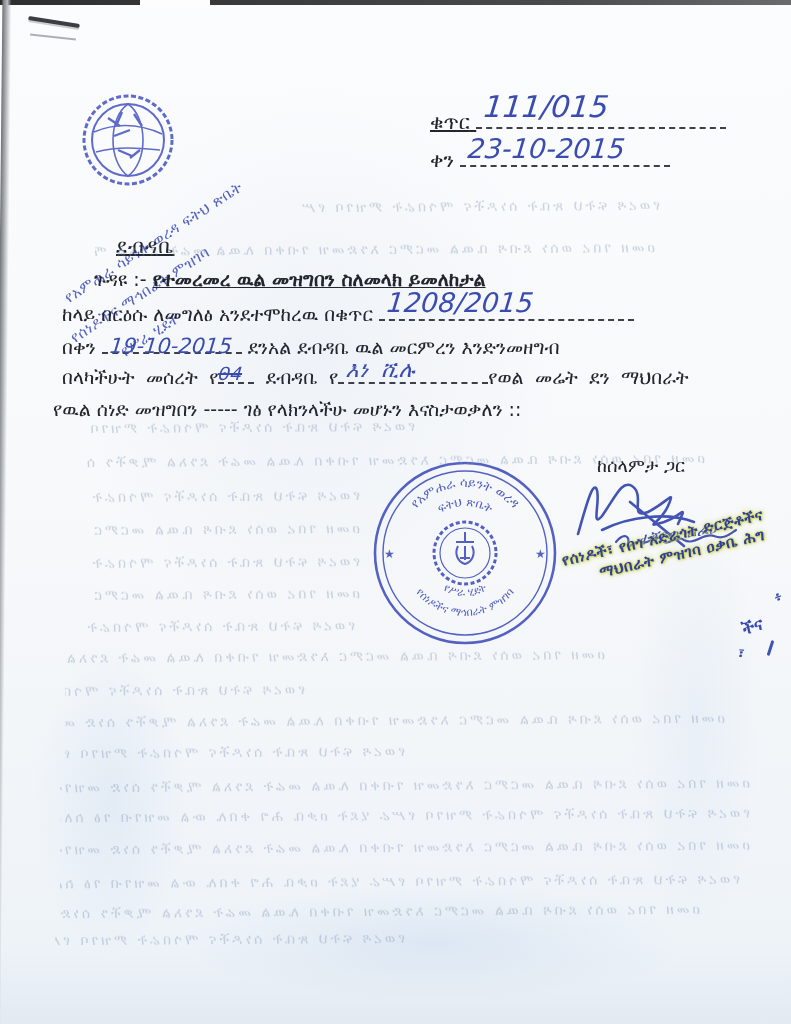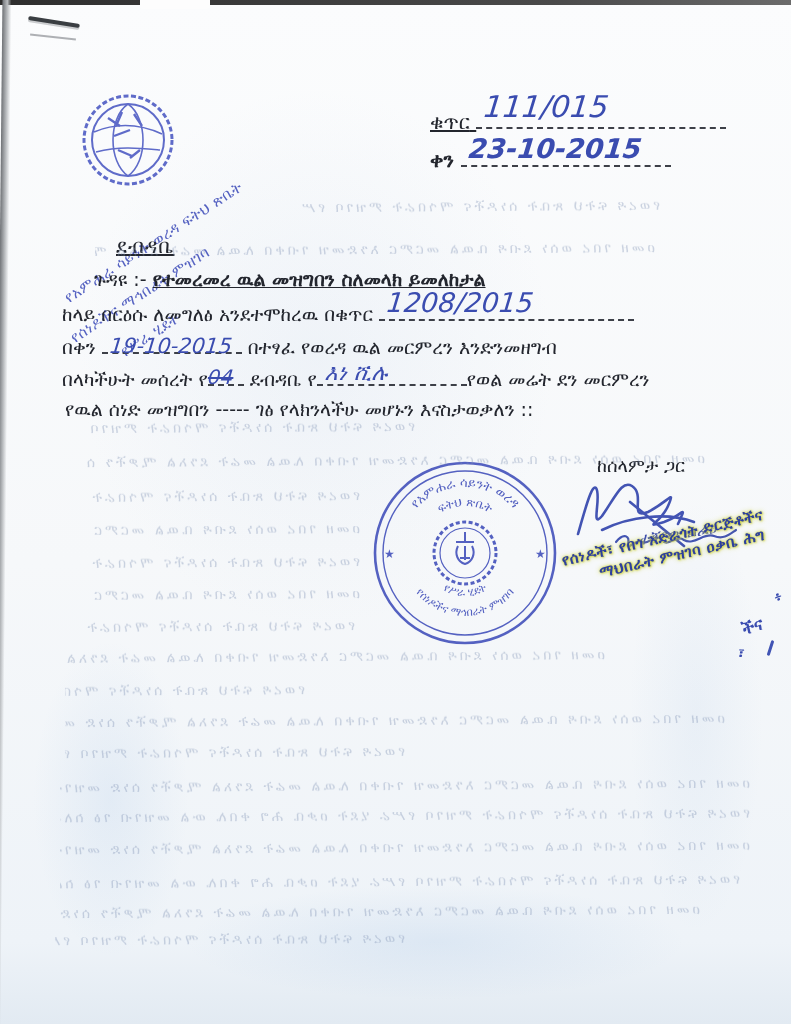--- a/index.html
+++ b/index.html
@@ -75,46 +75,46 @@
   <div class="hdr-stamp">
     <div class="l" style="left:18px;top:198px;">የአምሐራ ሳይንት ወረዳ ፍትህ ጽቤት</div>
     <div class="l" style="left:24px;top:238px;">የሰነዶችና ማኅበራት ምዝገባ</div>
     <div class="l" style="left:74px;top:252px;">የሥራ ሂደት</div>
   </div>
 
   <div class="printed" style="left:430px;top:110px;font-size:20px;text-decoration:underline;">
     <span>ቁጥር</span>
     <span class="dashline" style="width:250px;"><span class="hw-over hw" style="top:-38px;font-size:30px;">111/015</span></span>
   </div>
-  <div class="printed" style="left:430px;top:148px;font-size:20px;font-weight:bold;">
+  <div class="printed" style="left:430px;top:148px;font-size:20px;">
     <span>ቀን</span>
     <span class="dashline" style="width:210px;"><span class="hw-over hw" style="top:-32px;font-size:27px;">23-10-2015</span></span>
   </div>
 
   <div class="printed" style="left:116px;top:234px;font-size:20px;text-decoration:underline;letter-spacing:1px;">ደብዳቤ</div>
 
   <div class="printed bodyline" style="left:62px;top:268px;margin-left:32px;">
     <span class="subject-label">ጉዳዩ :-</span>
     <span class="subject-text">የተመረመረ ዉል መዝግበን ስለመላክ ይመለከታል</span>
   </div>
 
   <div class="bodyline" style="left:62px;top:303px;">
     <span>ከላይ በርዕሱ ለመግለፅ አንደተሞከረዉ በቁጥር</span>
     <span class="dashline" style="width:255px;"><span class="hw-over hw" style="top:-32px;font-size:27px;">1208/2015</span></span>
   </div>
   <div class="bodyline" style="left:62px;top:336px;">
     <span>በቀን</span>
     <span class="dashline" style="width:140px;"><span class="hw-over hw" style="top:-18px;font-size:21px;">19-10-2015</span></span>
-    <span>በተፃፈ የወረዳ ዉል መርምረን እንድንመዘግብ</span>
+    <span>ደንአል ደብዳቤ ዉል መርምረን እንድንመዘግብ</span>
   </div>
-  <div class="bodyline" style="left:62px;top:368px;">
+  <div class="bodyline" style="left:62px;top:368px;font-family:Liberation Mono, monospace;">
     <span>በላካችሁት መሰረት የ</span><span class="dashline" style="width:36px;"><span class="hw-over hw" style="top:-19px;left:0;font-size:20px;text-decoration:line-through;">04</span></span>
-    <span>ደብዳቤ የ</span><span class="dashline" style="width:150px;"><span class="hw-over hw" style="top:-24px;font-size:22px;">እነ ሺሉ</span></span><span>የወል መሬት ደን መርምረን</span>
+    <span>ደብዳቤ የ</span><span class="dashline" style="width:150px;"><span class="hw-over hw" style="top:-24px;font-size:22px;">እነ ሺሉ</span></span><span>የወል መሬት ደን ማህበራት</span>
   </div>
-  <div class="bodyline" style="left:65px;top:398px;">የዉል ሰነድ መዝግበን ----- ገፅ የላክንላችሁ መሆኑን እናስታወቃለን ::</div>
+  <div class="bodyline" style="left:53px;top:398px;">የዉል ሰነድ መዝግበን ----- ገፅ የላክንላችሁ መሆኑን እናስታወቃለን ::</div>
 
   <div class="printed" style="left:597px;top:455px;font-size:18px;">ከሰላምታ ጋር</div>
 
   <svg style="left:572px;top:472px;" width="170" height="100" viewBox="0 0 170 100">
     <g stroke="#3a4cb0" fill="none" stroke-width="2.6" stroke-linecap="round" opacity=".95">
       <path d="M6,62 C14,34 20,12 24,16 C30,24 18,58 30,44 C44,24 50,8 60,14 C74,23 56,48 76,40 C96,30 104,16 96,34 C88,52 70,56 92,50 C110,44 116,30 106,52"></path>
       <path d="M30,58 C58,44 96,40 122,50"></path>
       <path d="M58,30 L112,74"></path>
       <path d="M44,70 C52,60 58,64 56,72 C54,80 64,66 70,70 C76,74 84,60 90,68 C96,76 104,62 112,68 C122,74 132,60 142,64 C152,68 158,62 164,58" stroke-width="2.2"></path>
     </g>

